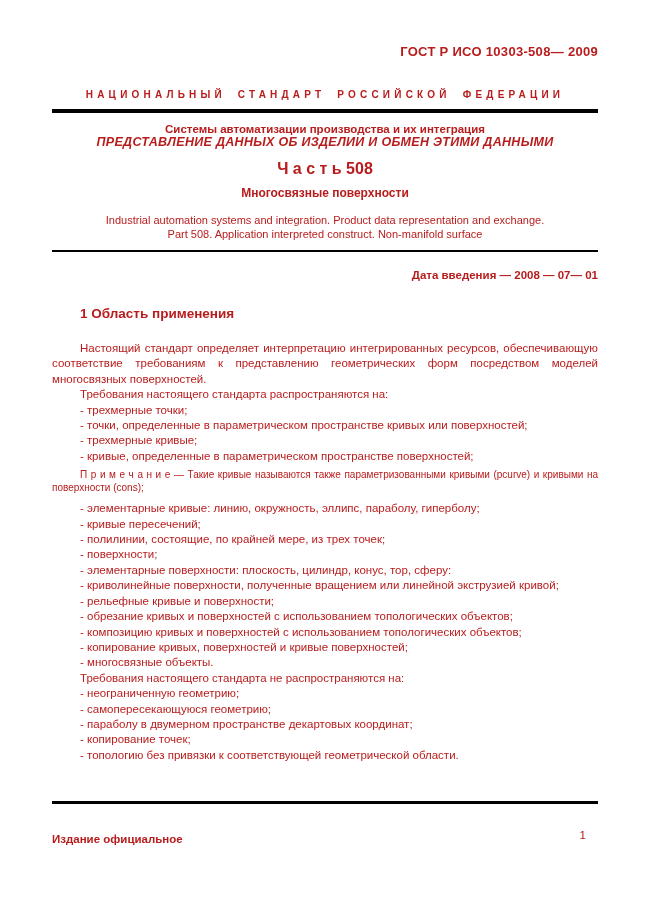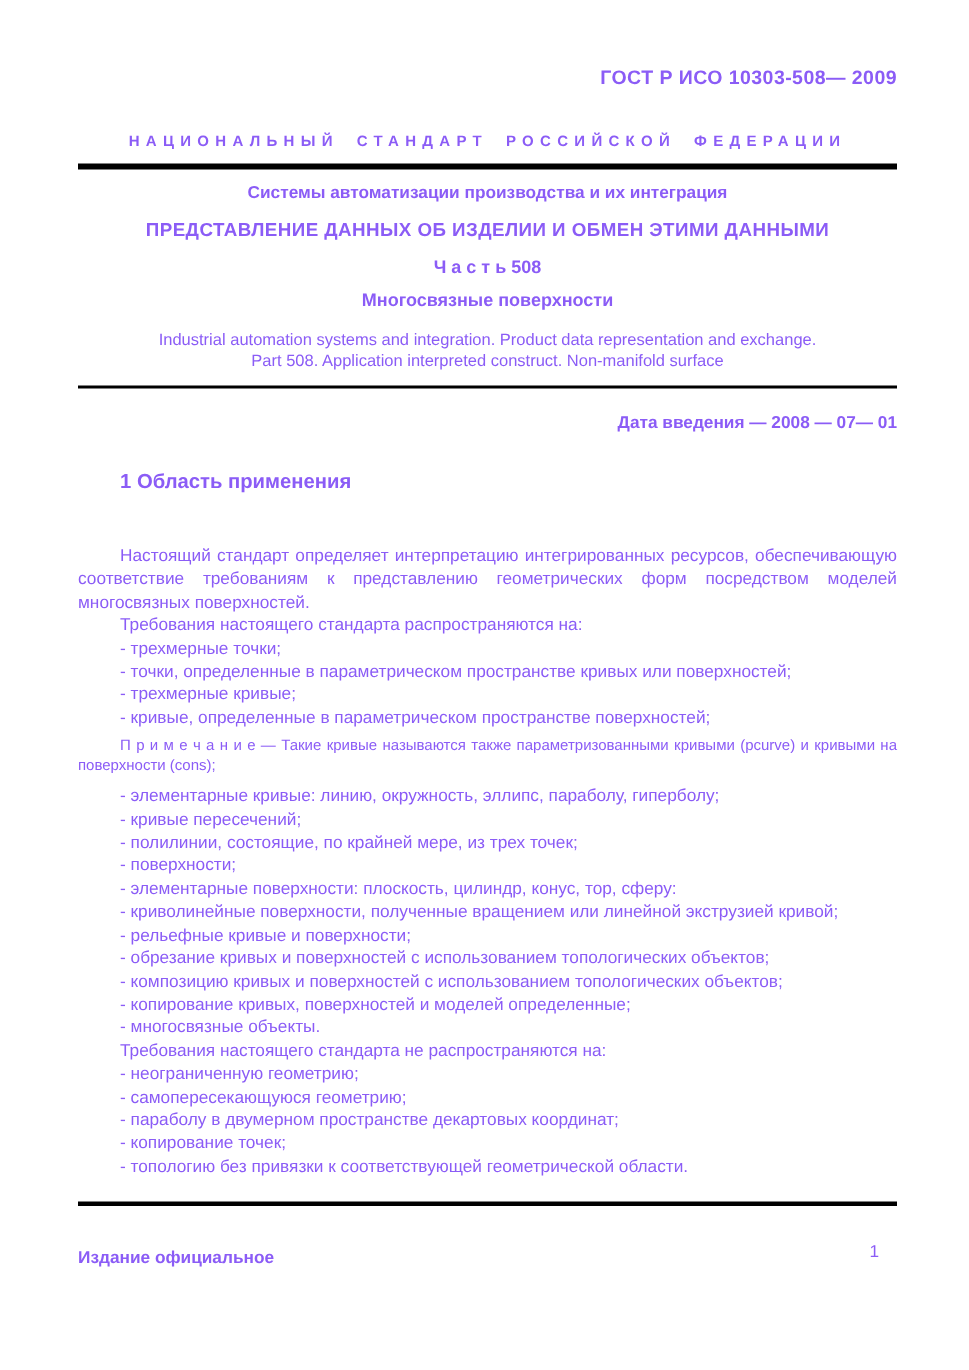--- a/index.html
+++ b/index.html
@@ -6,21 +6,21 @@
     margin: 0;
     padding: 0;
     background: #ffffff;
   }
   .page {
     position: relative;
     width: 646px;
     height: 913px;
     background: #ffffff;
     font-family: "Liberation Sans", sans-serif;
-    color: #8b5cf6;
+    color: #b91c1c;
     overflow: hidden;
   }
   .content {
     position: absolute;
     left: 52px;
     top: 0;
     width: 546px;
   }
   .doc-code {
     margin-top: 44px;
@@ -43,31 +43,31 @@
     height: 4px;
     background: #000000;
   }
   .subject-line {
     margin-top: 10px;
     text-align: center;
     font-weight: bold;
     font-size: 11.5px;
   }
   .main-title {
-    margin-top: 11px;
     text-align: center;
     font-weight: bold;
     font-size: 12.5px;
     letter-spacing: 0.3px;
+    font-style: italic;
   }
   .part-line {
     margin-top: 11px;
     text-align: center;
     font-weight: bold;
-    font-size: 12px;
+    font-size: 16px;
   }
   .subtitle {
     margin-top: 8px;
     text-align: center;
     font-weight: bold;
     font-size: 12px;
     line-height: 15px;
   }
   .subtitle + .subtitle { margin-top: 0; }
   .english-block {
@@ -87,21 +87,21 @@
     font-weight: bold;
     font-size: 11.5px;
   }
   .section-heading {
     margin-top: 25px;
     margin-left: 28px;
     font-weight: bold;
     font-size: 13.5px;
   }
   .body-text {
-    margin-top: 36px;
+    margin-top: 20px;
     font-size: 11.5px;
     line-height: 15.4px;
   }
   .para {
     text-indent: 28px;
     text-align: justify;
   }
   .line-ind {
     padding-left: 28px;
   }
@@ -177,21 +177,21 @@
 
       <div class="line-ind">- элементарные кривые: линию, окружность, эллипс, параболу, гиперболу;</div>
       <div class="line-ind">- кривые пересечений;</div>
       <div class="line-ind">- полилинии, состоящие, по крайней мере, из трех точек;</div>
       <div class="line-ind">- поверхности;</div>
       <div class="line-ind">- элементарные поверхности: плоскость, цилиндр, конус, тор, сферу:</div>
       <div class="line-ind">- криволинейные поверхности, полученные вращением или линейной экструзией кривой;</div>
       <div class="line-ind">- рельефные кривые и поверхности;</div>
       <div class="line-ind">- обрезание  кривых и поверхностей с использованием топологических объектов;</div>
       <div class="line-ind">- композицию кривых и поверхностей с использованием топологических объектов;</div>
-      <div class="line-ind">- копирование кривых, поверхностей и моделей определенные;</div>
+      <div class="line-ind">- копирование кривых, поверхностей и кривые поверхностей;</div>
       <div class="line-ind">- многосвязные объекты.</div>
 
       <div class="line-ind">Требования настоящего стандарта не распространяются на:</div>
 
       <div class="line-ind">- неограниченную геометрию;</div>
       <div class="line-ind">- самопересекающуюся геометрию;</div>
       <div class="line-ind">- параболу в двумерном  пространстве декартовых координат;</div>
       <div class="line-ind">- копирование точек;</div>
       <div class="line-ind">- топологию без привязки к соответствующей геометрической области.</div>
     </div>

